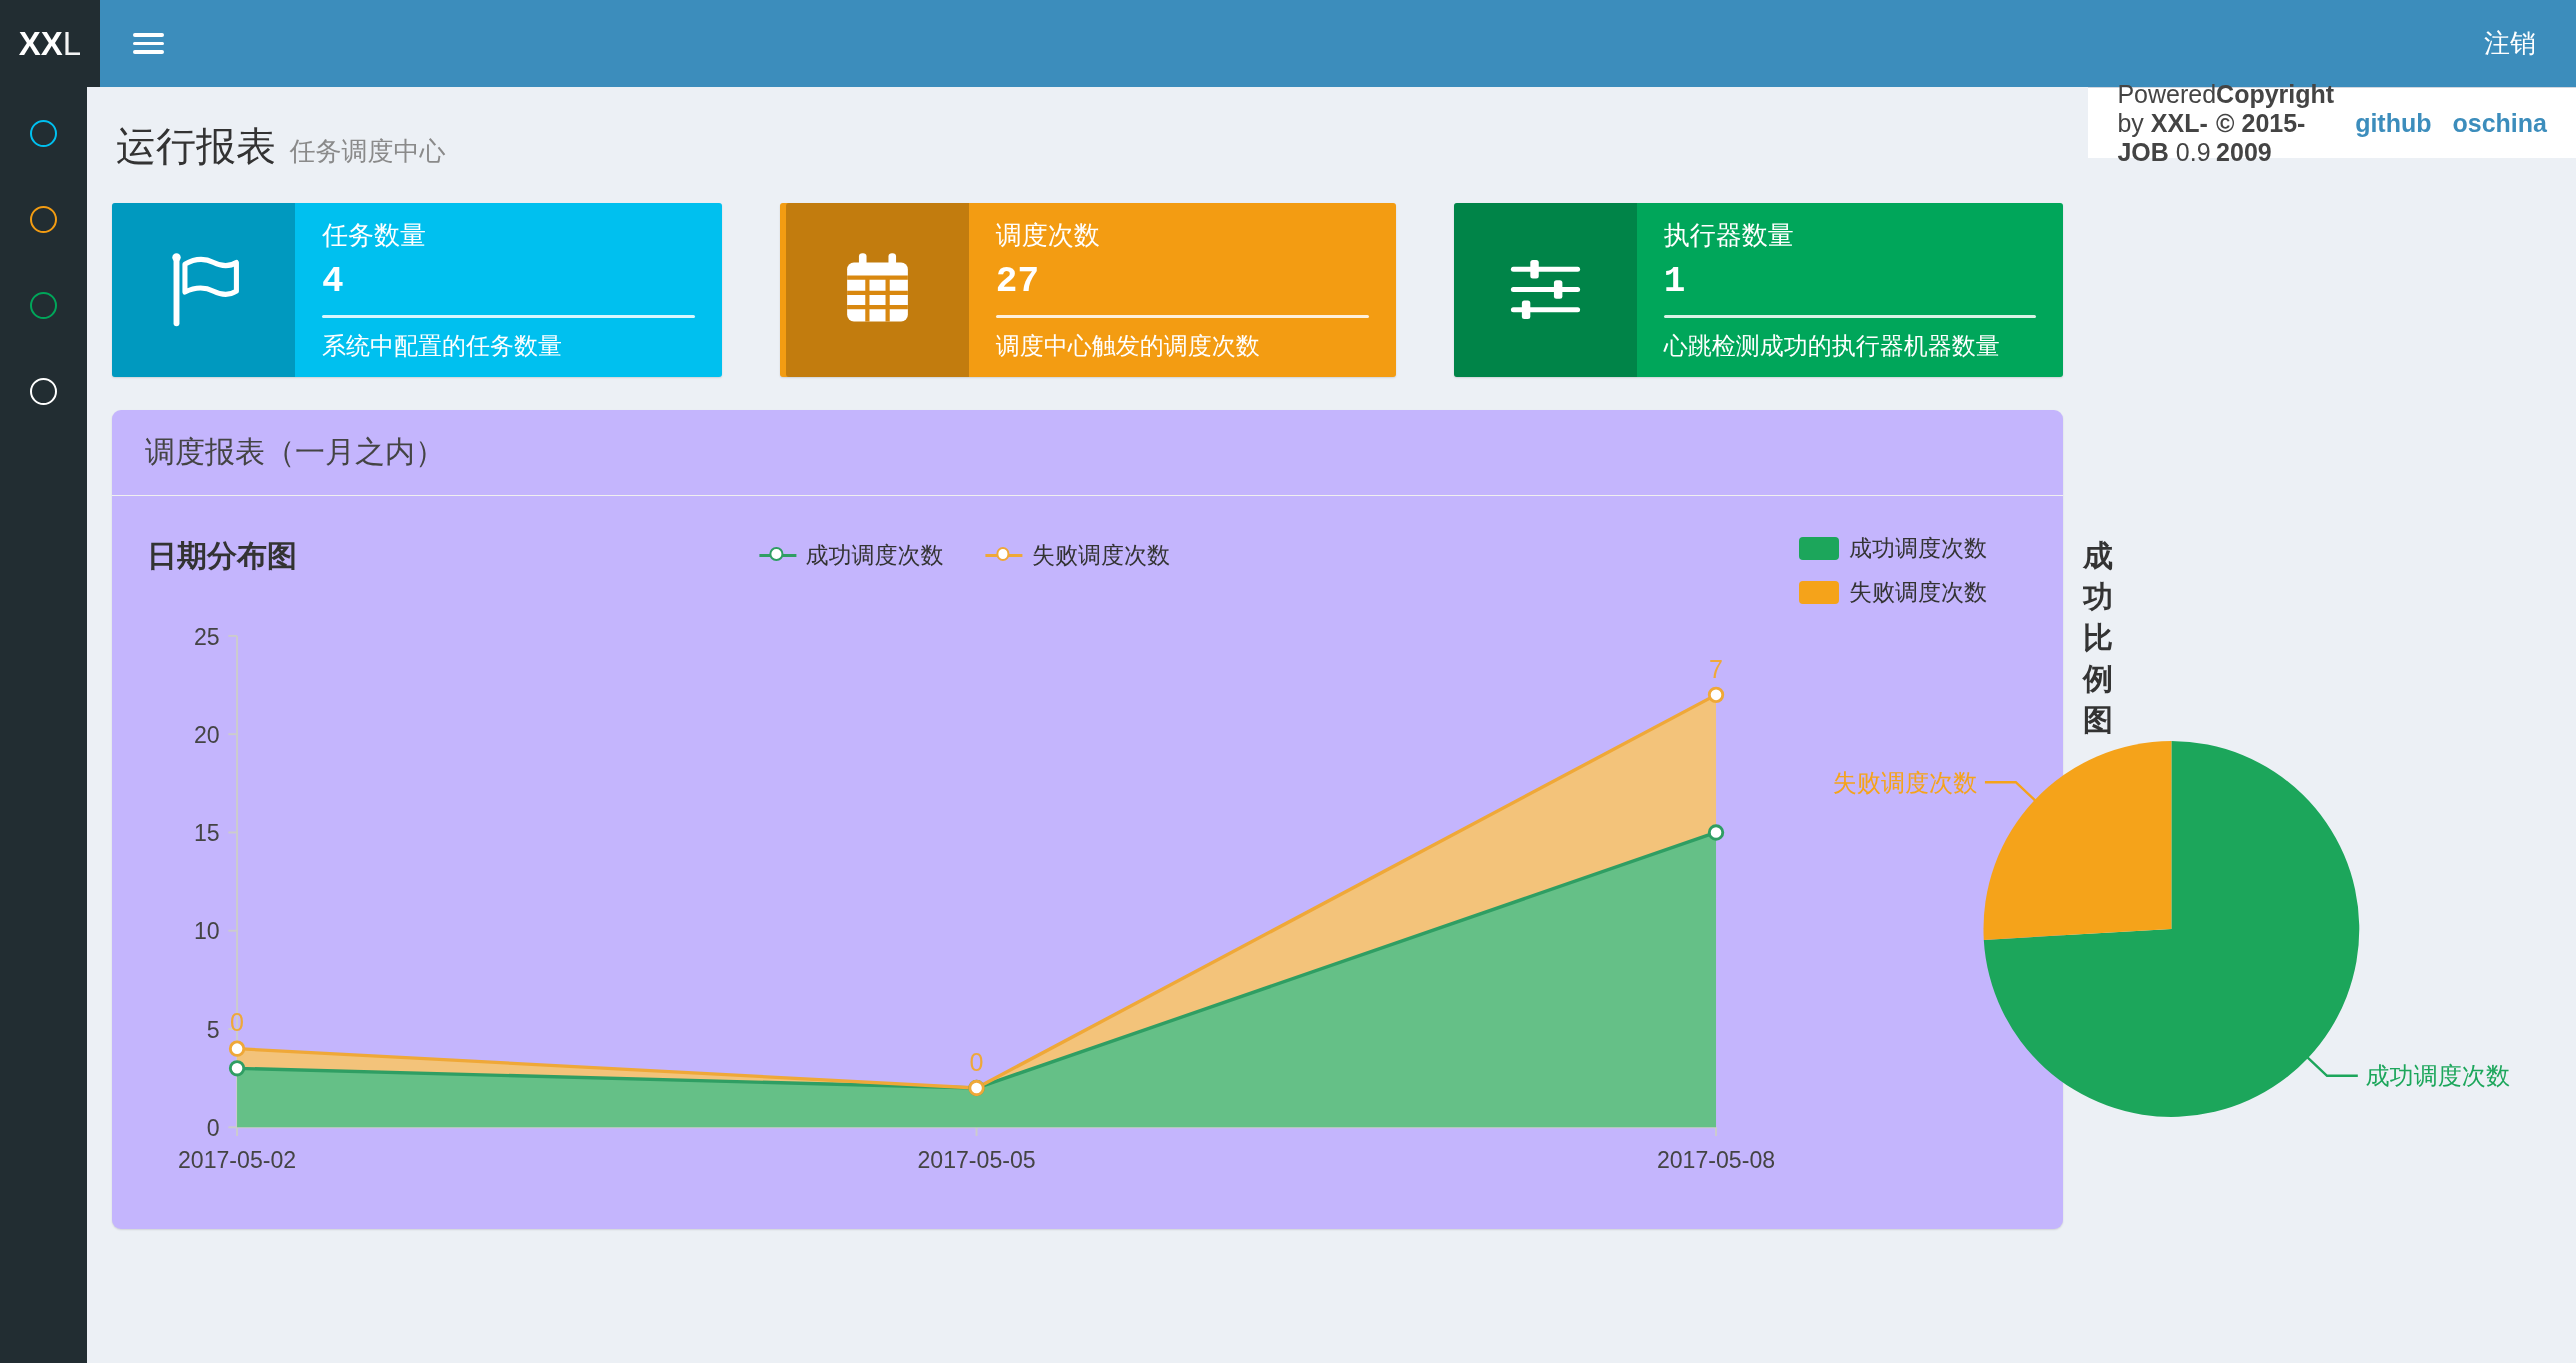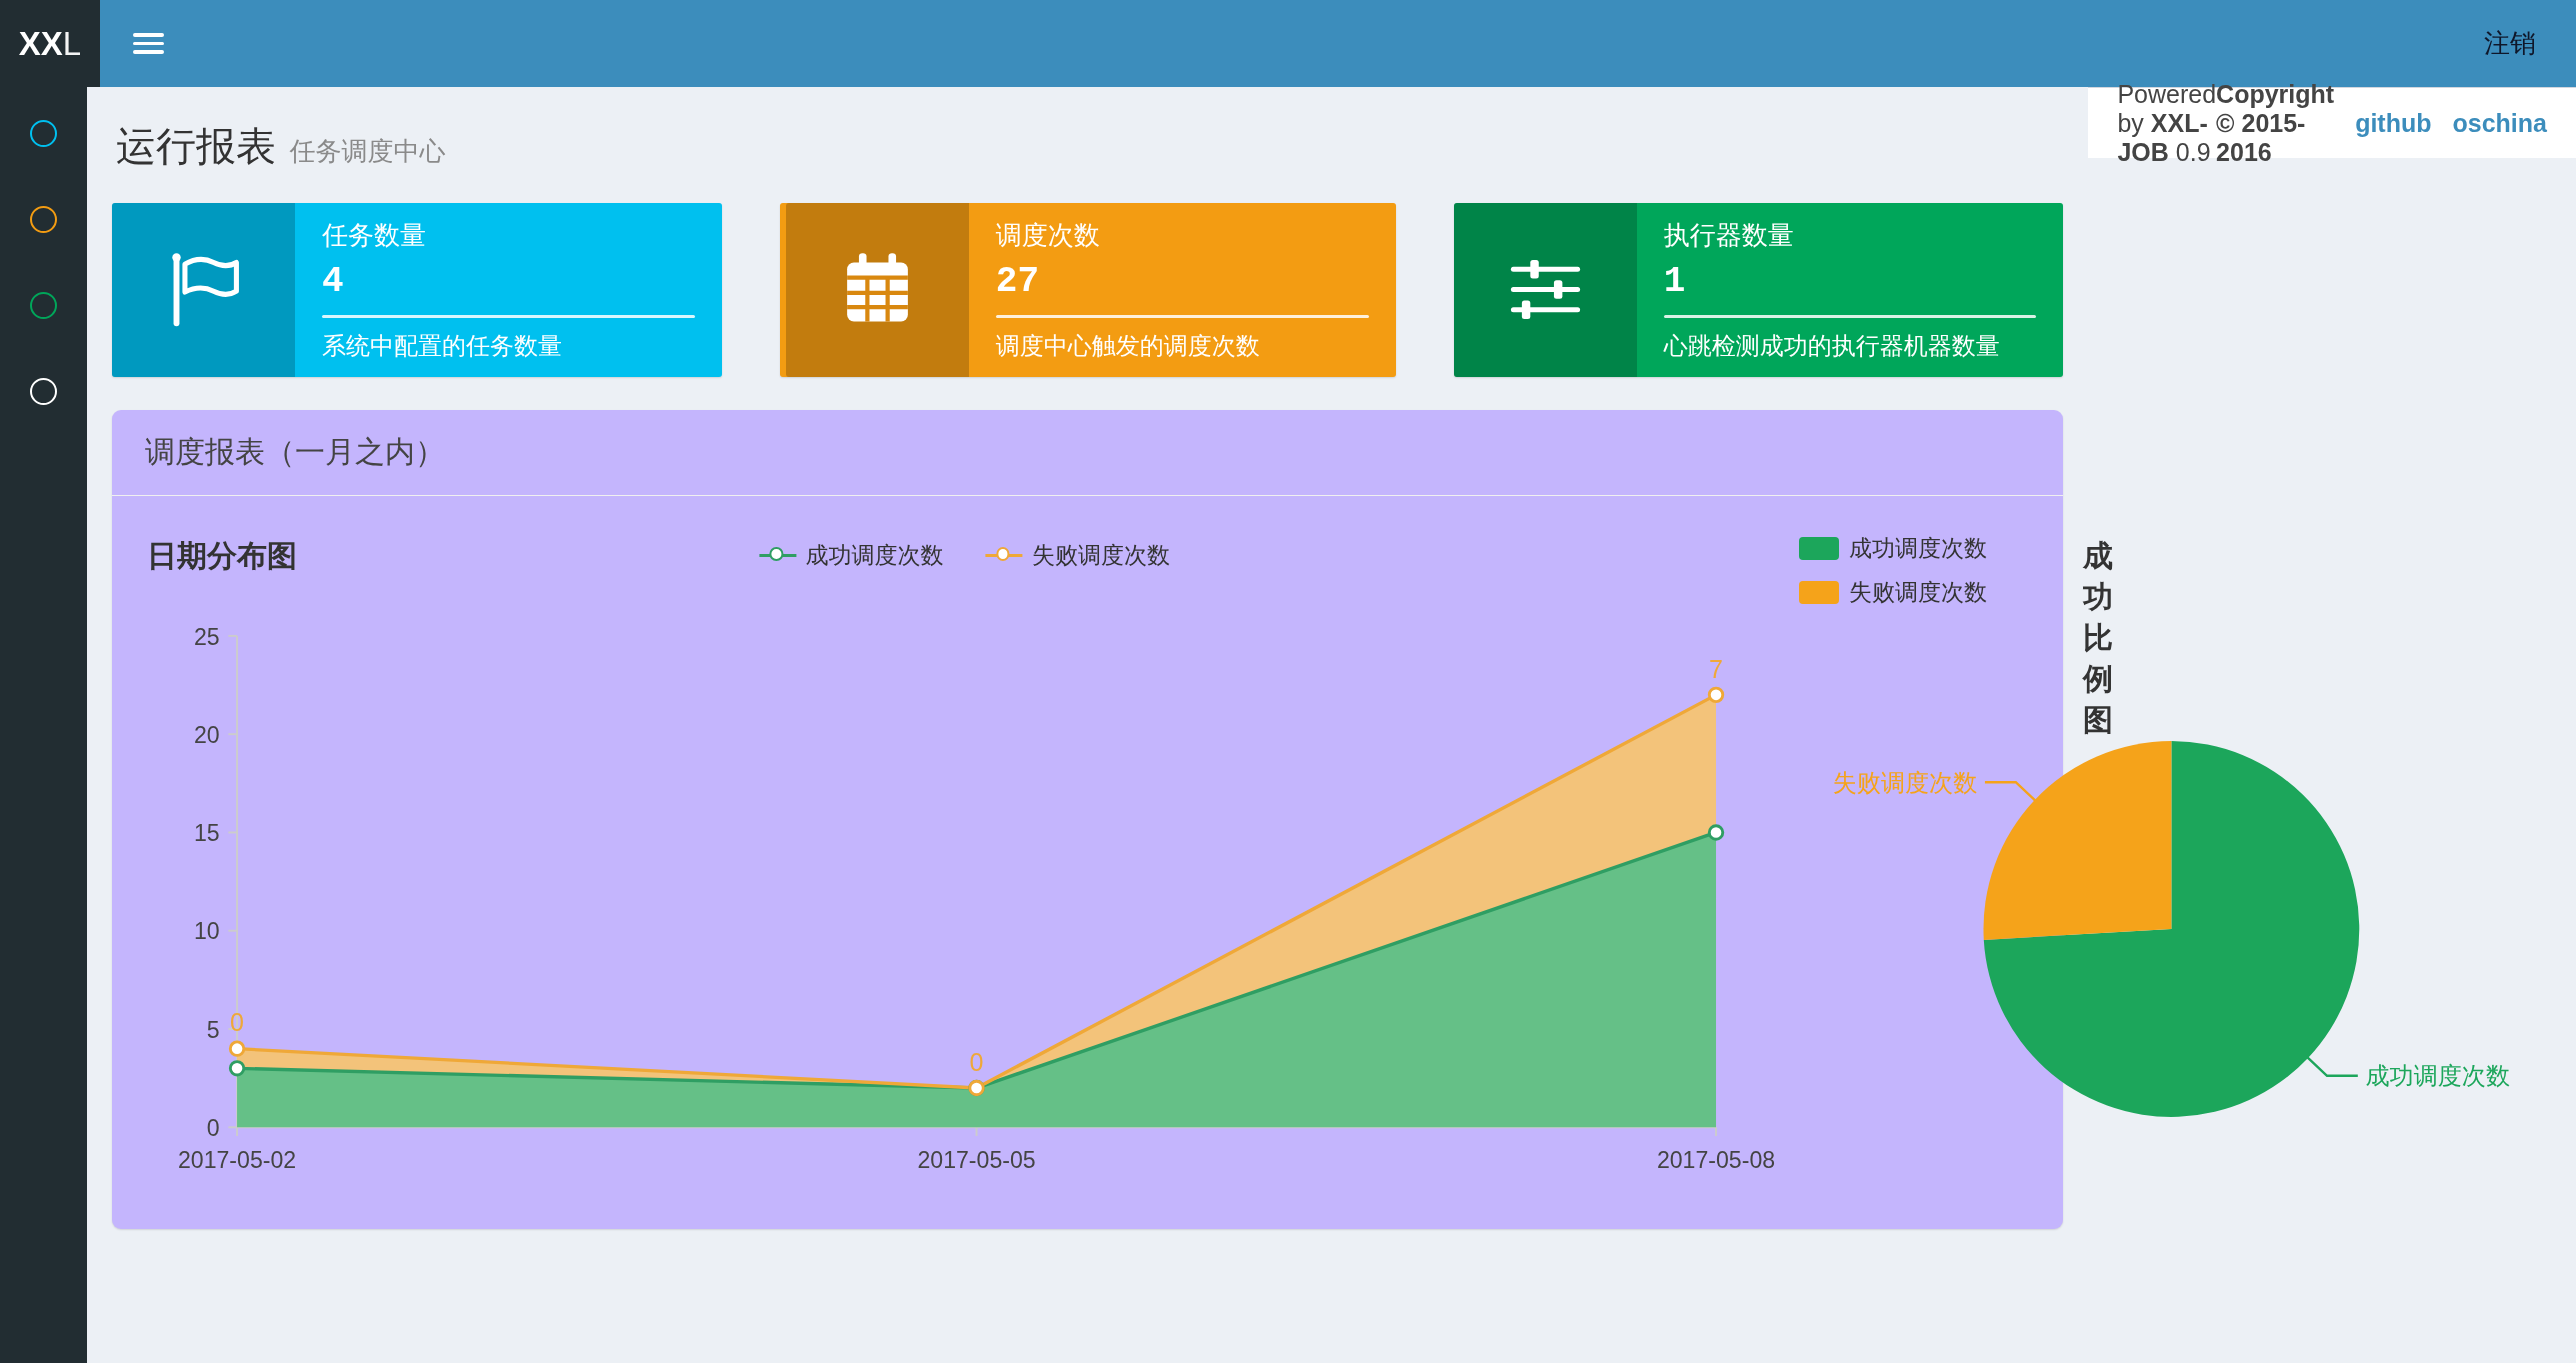--- a/index.html
+++ b/index.html
@@ -7,21 +7,21 @@
   .app{position:relative;width:2576px;height:1363px;display:flex;flex-direction:column;}
 
   
   .main-header{display:flex;height:87px;flex:0 0 87px;}
   .logo{width:100px;background:#222d32;color:#fff;display:flex;align-items:center;justify-content:center;font-size:33px;cursor:pointer;}
   .logo .b{font-weight:800;}
   .logo .l{font-weight:300;opacity:.95;}
   .navbar{flex:1;background:#3c8dbc;display:flex;align-items:center;justify-content:space-between;}
   .menu-toggle{padding:0 33px;height:87px;display:flex;align-items:center;cursor:pointer;}
   .bars div{width:31px;height:3.9px;background:#fff;border-radius:1.9px;margin:4.3px 0;}
-  .logout{color:#0f172a;font-size:26px;padding:0 40px;height:87px;display:flex;align-items:center;cursor:pointer;}
+  .logout{color:#ffffff;font-size:26px;padding:0 40px;height:87px;display:flex;align-items:center;cursor:pointer;}
 
   
   .main{flex:1;display:flex;min-height:0;}
   .sidebar{width:87px;background:#222d32;padding-top:3.9px;flex:0 0 87px;}
   .sb-item{height:86px;display:flex;align-items:center;justify-content:center;cursor:pointer;}
   .sb-circle{width:23px;height:23px;border:2.9px solid #fff;border-radius:50%;}
 
   .content-col{flex:1;display:flex;flex-direction:row;min-width:0;}
   .page-content{flex:1;padding:0 25px;}
   .content-header{padding:39px 3.9px 29px;}
@@ -265,21 +265,21 @@
           </div>
         </div>
 
       </div>
 
       <footer class="main-footer">
         <div class="footer-left">
           <span>Powered by</span> <b>XXL-JOB</b> <span>0.9</span>
         </div>
         <div class="footer-right">
-          <span class="copyright">Copyright © 2015-2016</span>
+          <span class="copyright">Copyright © 2015-2009</span>
           <span class="flink">github</span>
           <span class="flink">oschina</span>
         </div>
       </footer>
     </div>
   </div>
 
 </div>
 
 

